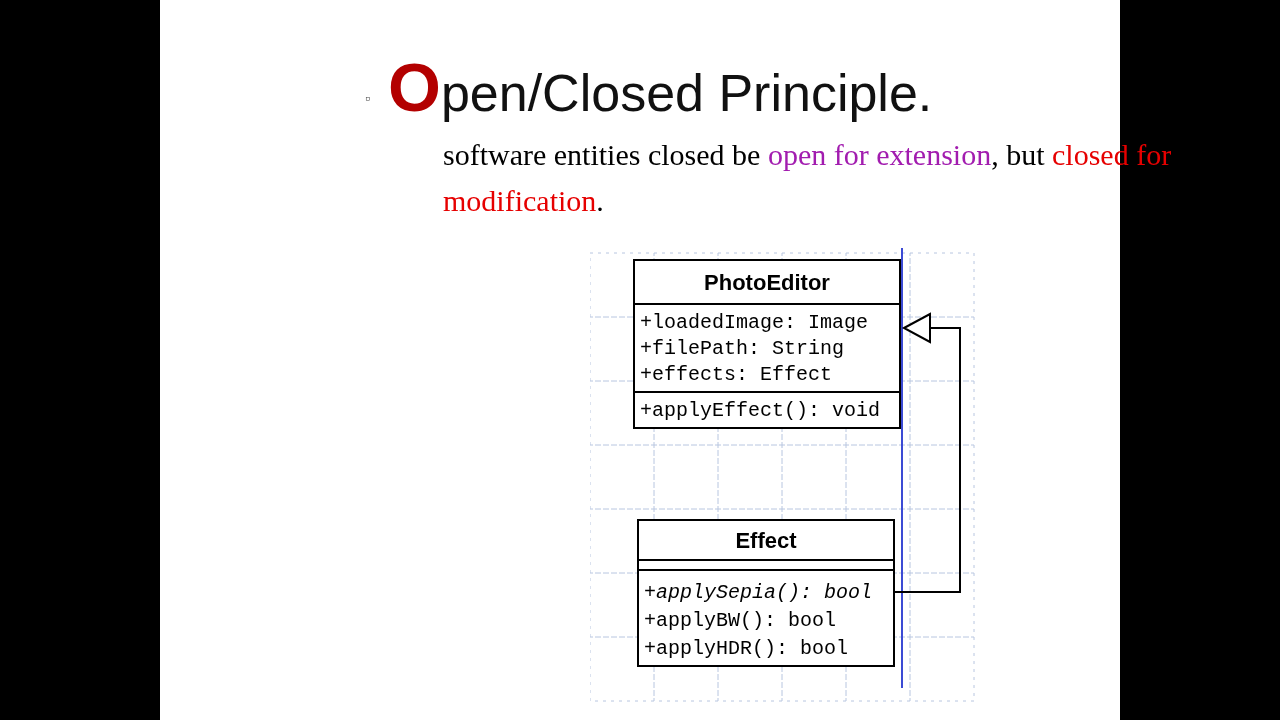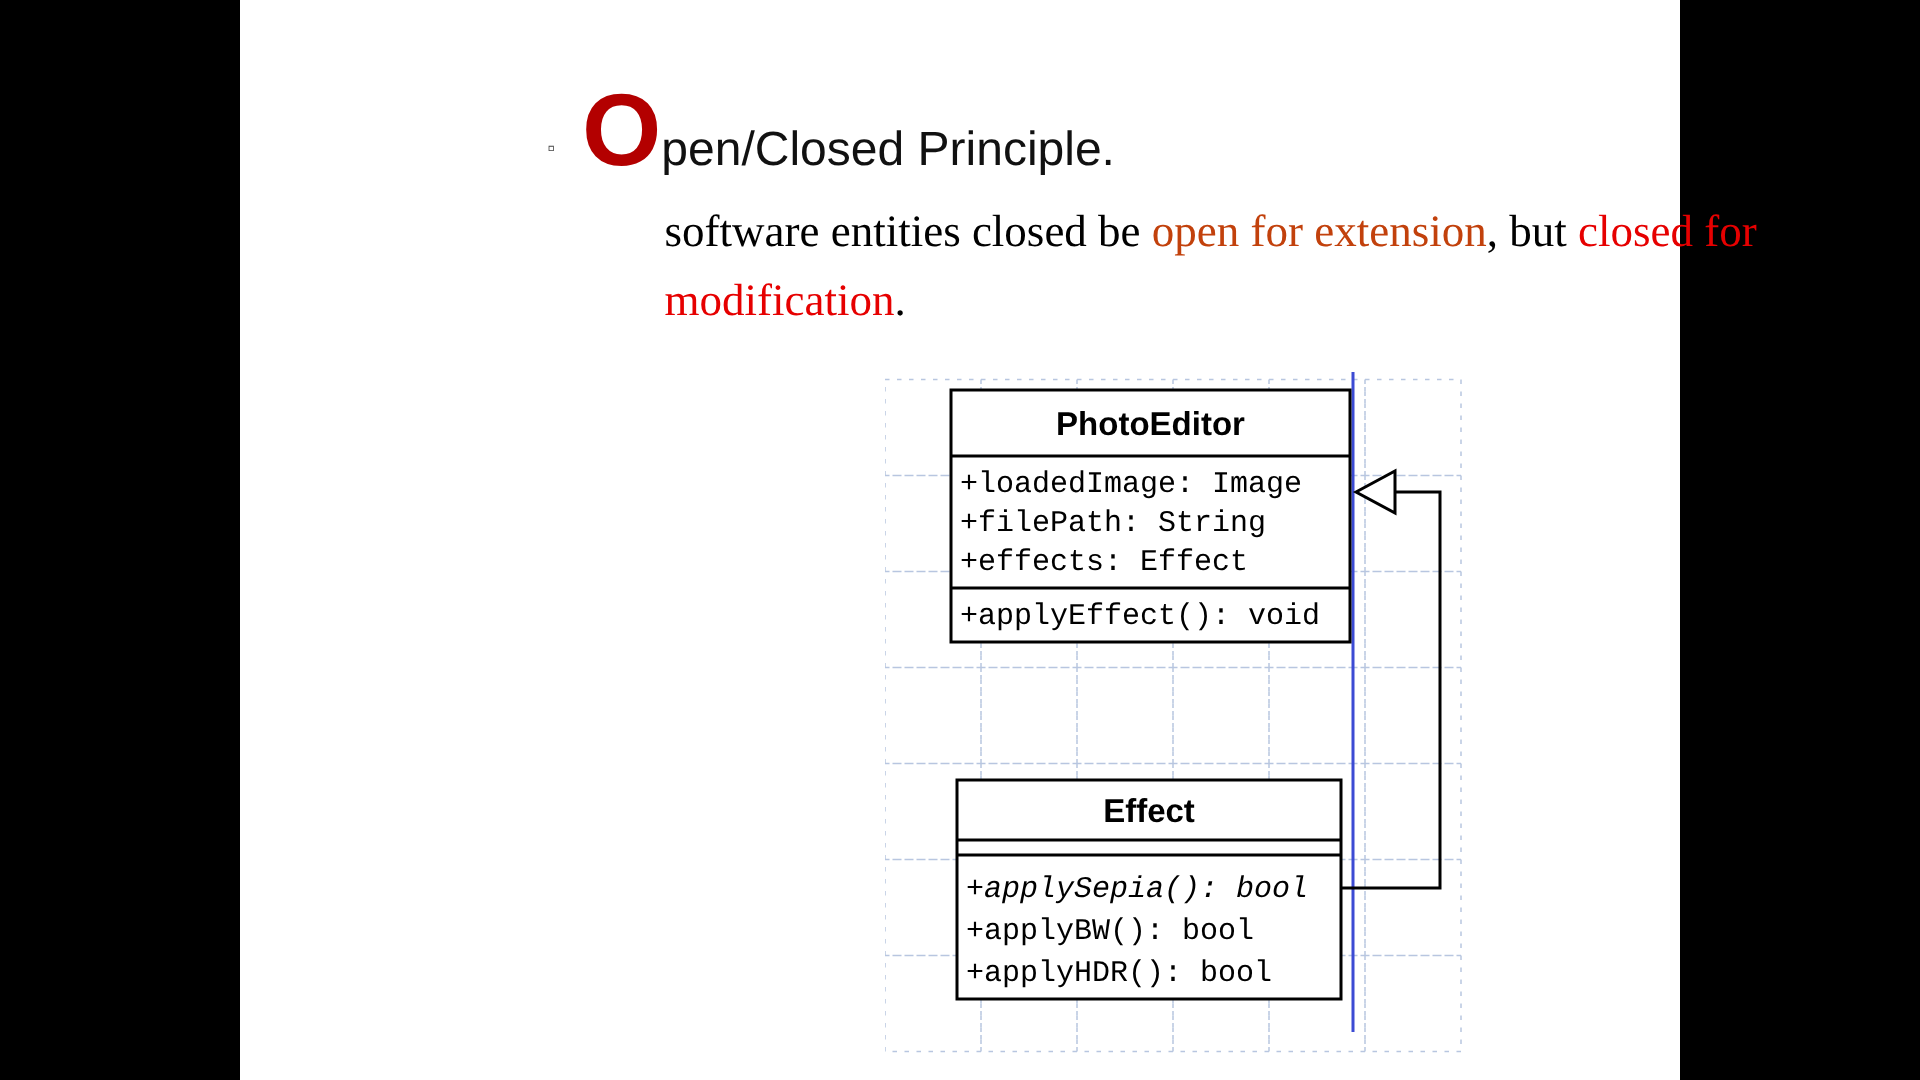--- a/index.html
+++ b/index.html
@@ -1,22 +1,22 @@
 <!DOCTYPE html>
 <html><head>
 <meta charset="utf-8">
 <style>
   html,body{margin:0;padding:0;width:1280px;height:720px;background:#000;font-family:Verdana,Geneva,sans-serif;}
   .slide{position:absolute;left:160px;top:0;width:960px;height:720px;background:#fff;}
   .bullet{position:absolute;left:205px;top:90px;font-size:14px;color:#444;}
   .title-row{position:absolute;left:228px;top:48px;}
   .bigO{display:inline-block;color:#b30000;font-weight:bold;font-size:68px;vertical-align:baseline;}
-  .rest{display:inline;color:#111;font-weight:normal;font-size:32px;font-family:Verdana,sans-serif;vertical-align:baseline;}
+  .rest{display:inline;color:#111;font-weight:normal;font-size:52px;font-family:Verdana,sans-serif;vertical-align:baseline;}
   .definition{position:absolute;left:283px;top:132px;width:800px;font-family:"Comic Sans MS","Comic Sans",cursive;font-size:30px;line-height:46px;color:#000;}
-  .grn{color:#c2410c;}
+  .grn{color:#a21caf;}
   .red{color:#e60000;}
   .svg-wrap{position:absolute;left:430px;top:248px;}
   .uml-cell{stroke:#b8c6e0;stroke-dasharray:3 5;stroke-width:1;fill:none;}
   .cls-box{fill:#fff;stroke:#000;stroke-width:2;}
   .cls-name{font-family:Verdana,sans-serif;font-weight:bold;font-size:22px;fill:#000;}
   .cls-name-effect{font-family:Verdana,sans-serif;font-weight:bold;font-size:22px;fill:#000;}
   .member{font-family:"Courier New",monospace;font-size:20px;fill:#000;}
   .member-ital{font-style:italic;}
   .divline{stroke:#000;stroke-width:2;}
   .conn{stroke:#000;stroke-width:2;fill:none;}

